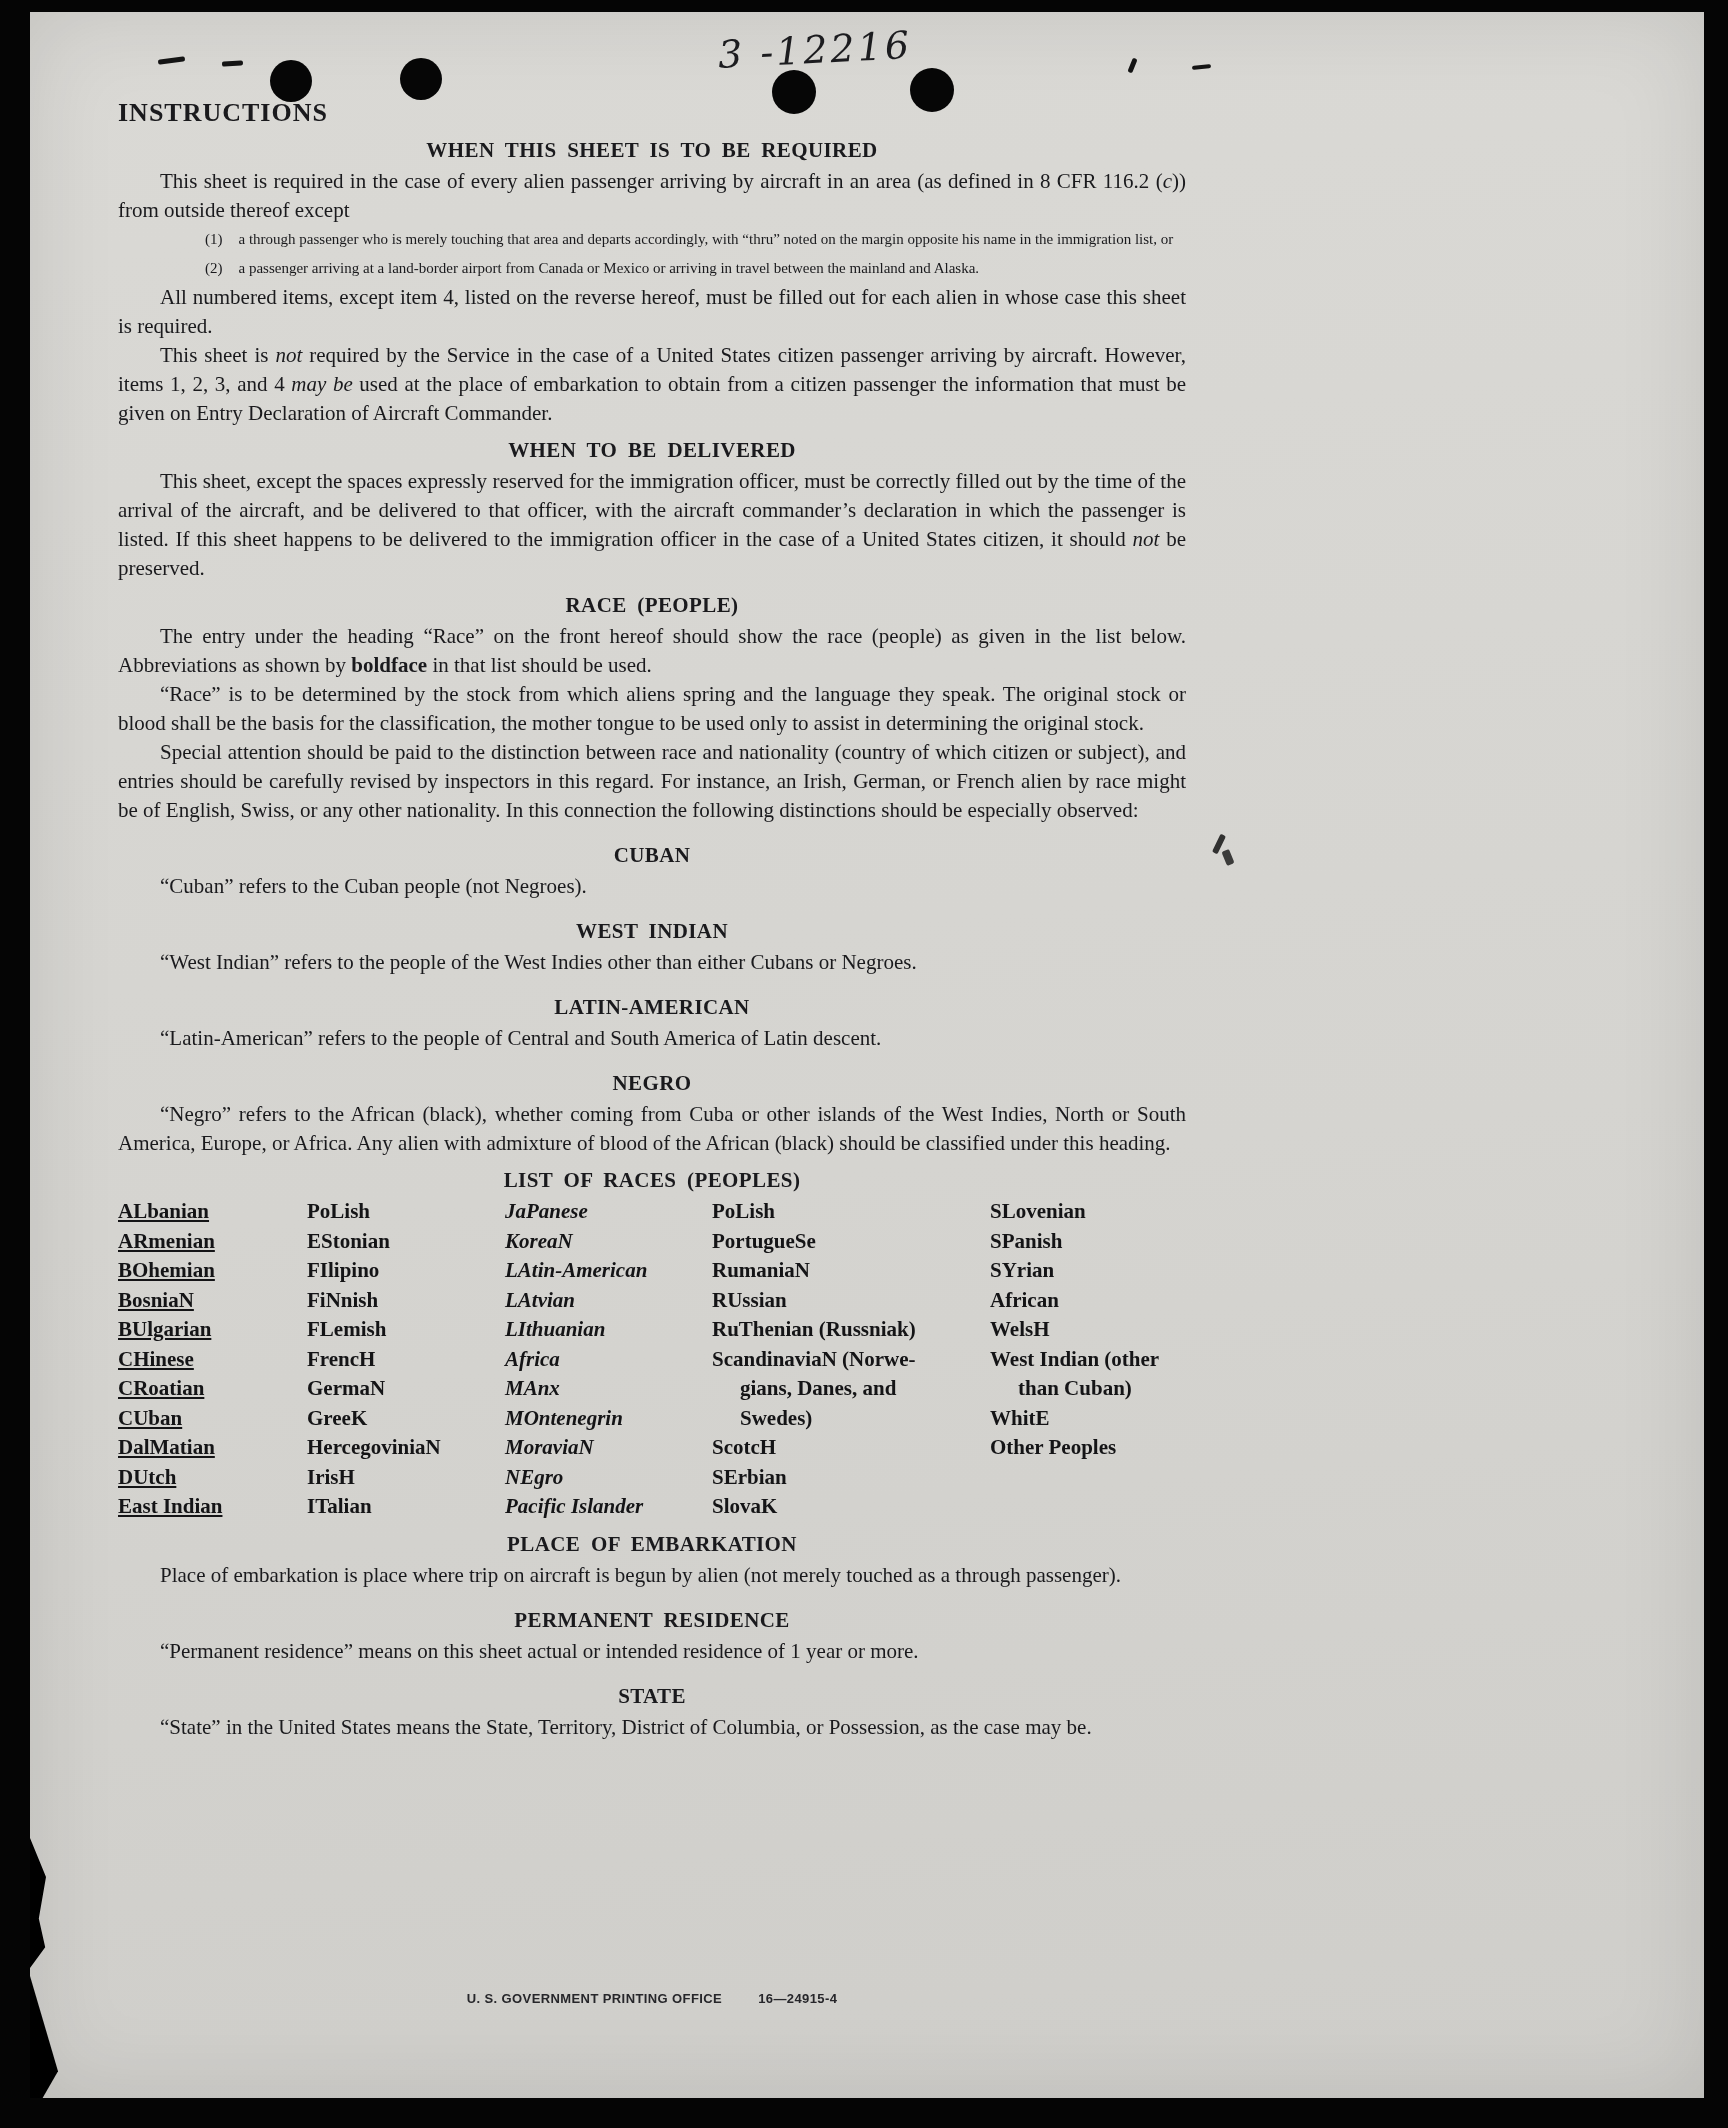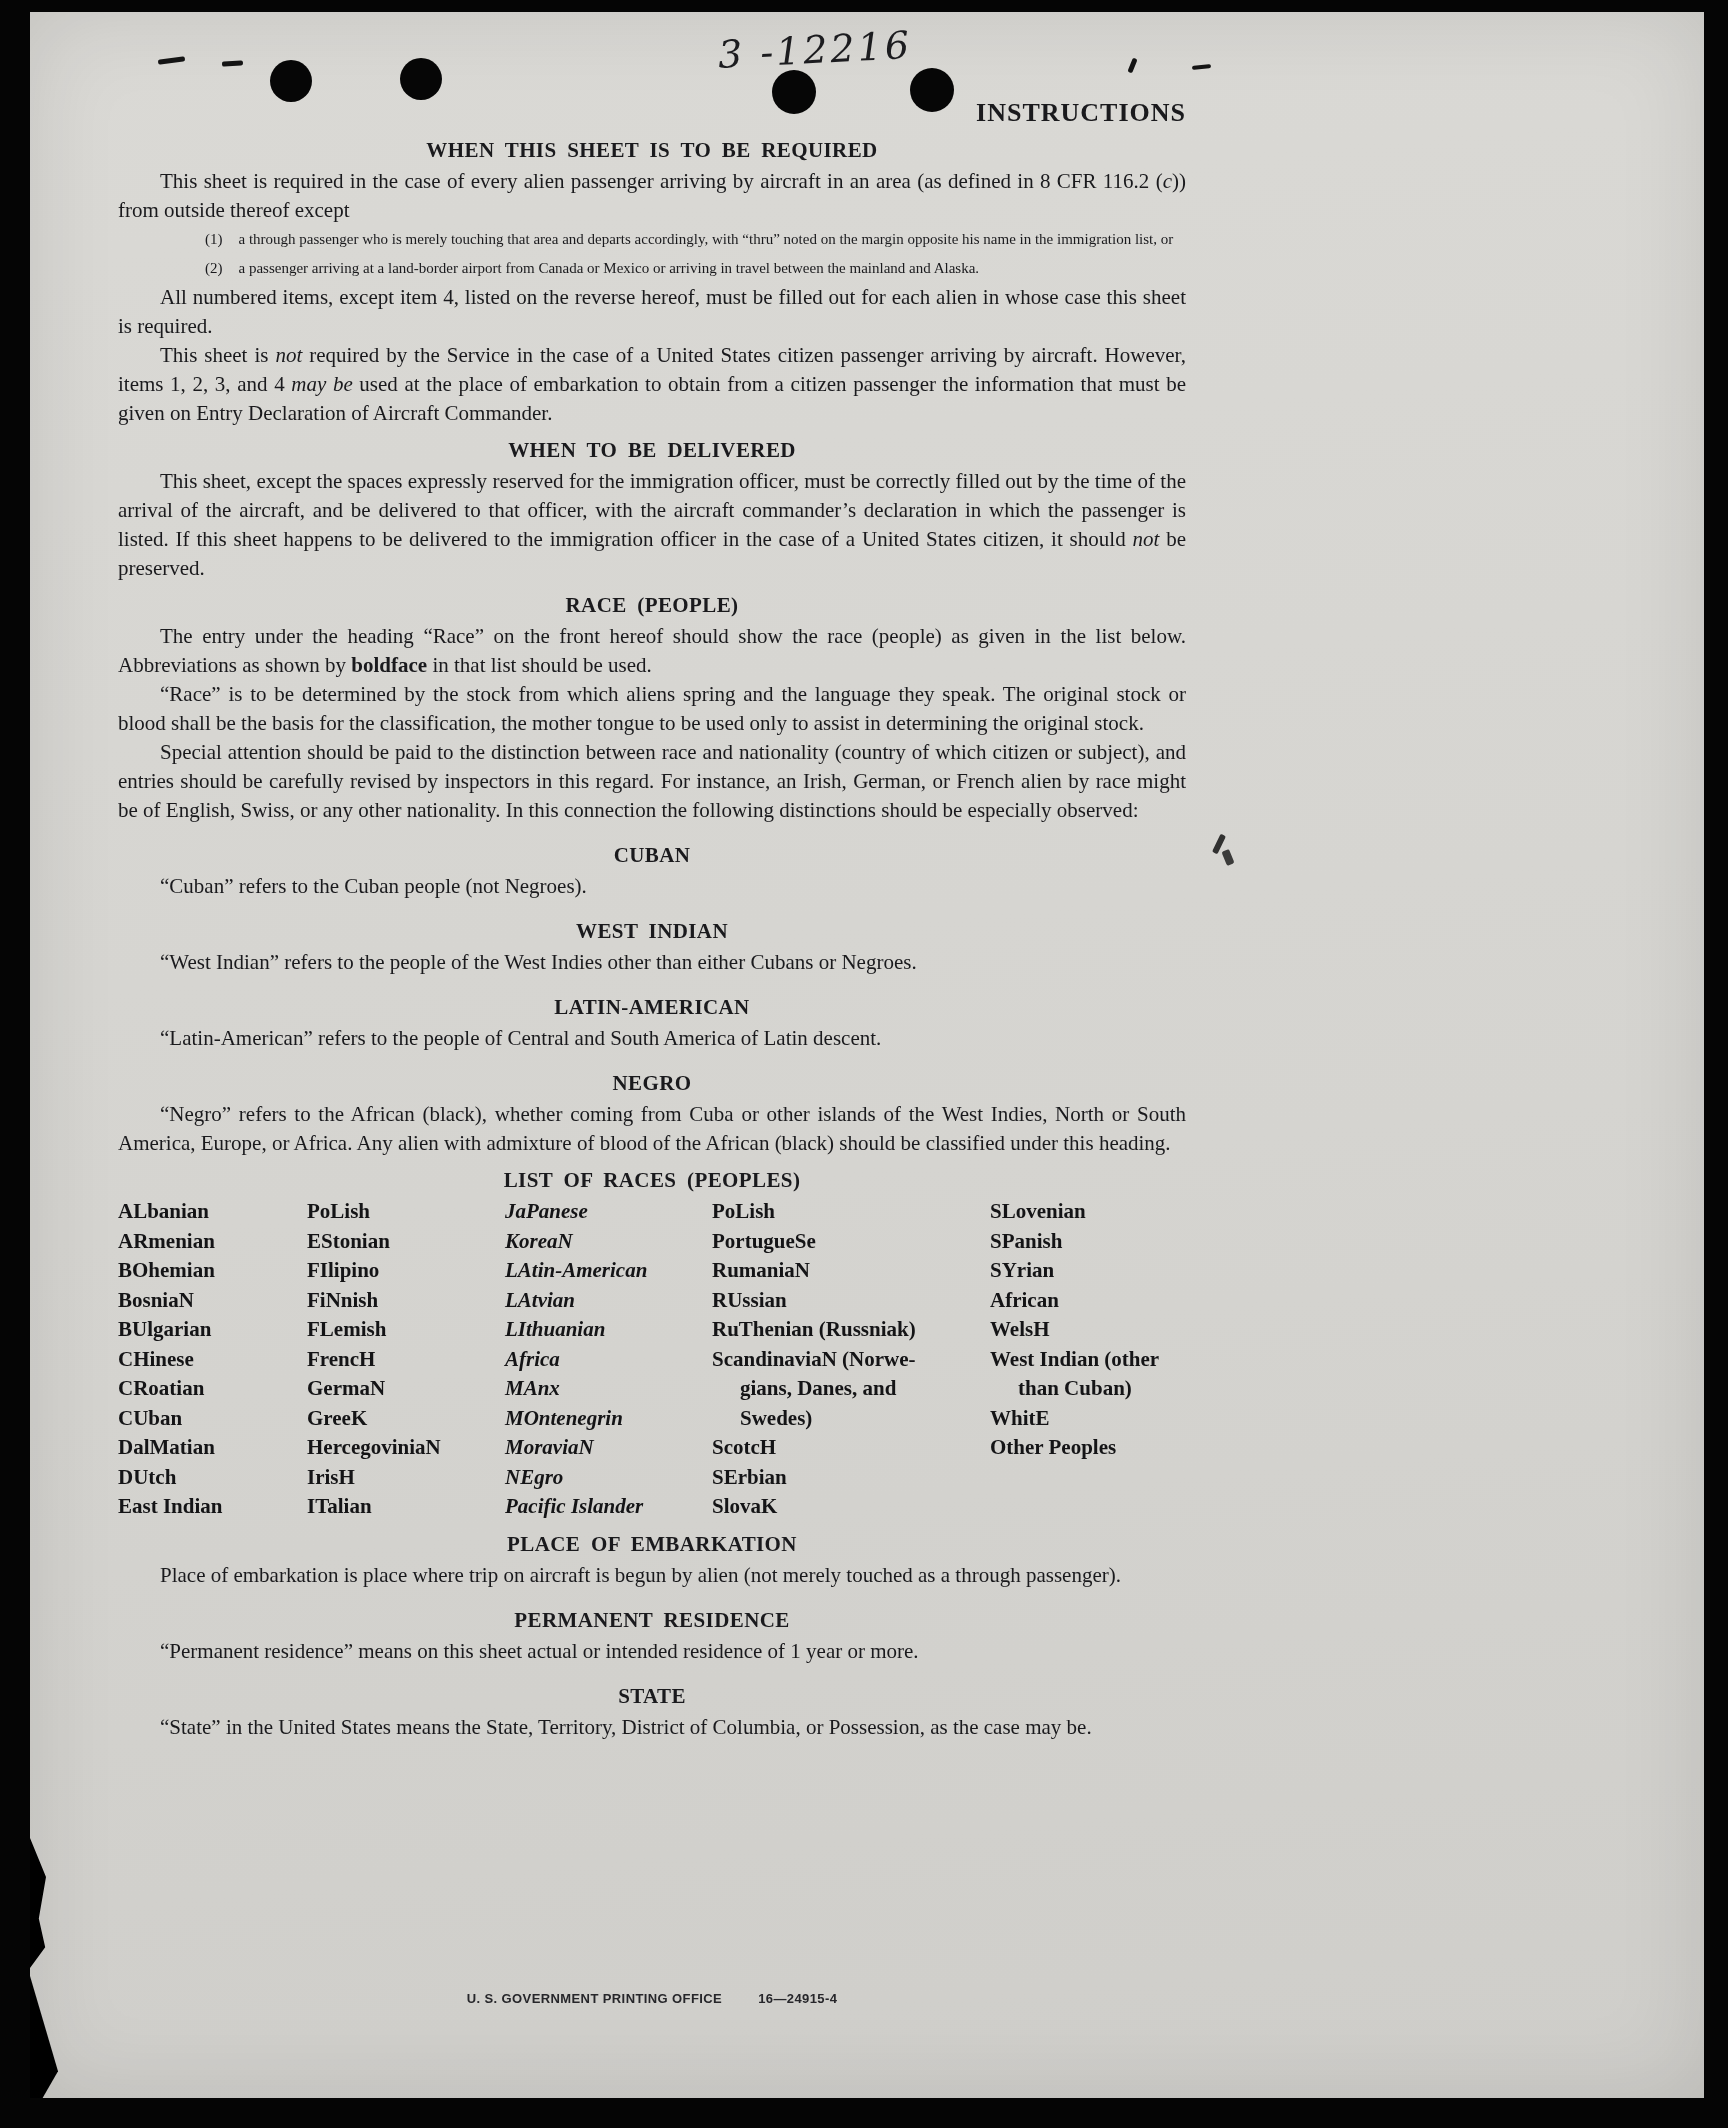--- a/index.html
+++ b/index.html
@@ -34,33 +34,33 @@
   .m6{left:1194px;top:838px;width:8px;height:15px;transform:rotate(-22deg);opacity:.8;}
   .edge-blob{
     position:absolute;left:0;top:1826px;width:16px;height:130px;background:#000;
     clip-path:polygon(0 0,100% 30%,55% 62%,95% 84%,0 100%);
   }
   .corner-blob{
     position:absolute;left:0;bottom:0;width:28px;height:122px;background:#000;
     clip-path:polygon(0 0,100% 78%,45% 100%,0 100%);
   }
   .content{position:absolute;left:88px;top:86px;width:1068px;color:#1a1a1d;}
-  .title{text-align:right;font-size:26px;font-weight:bold;letter-spacing:1px;line-height:30px;}
+  .title{text-align:left;font-size:26px;font-weight:bold;letter-spacing:1px;line-height:30px;}
   .sec-heading{
     text-align:center;font-size:21px;font-weight:bold;letter-spacing:.4px;word-spacing:5px;
     margin:9px 0 3px 0;line-height:27px;
   }
   .sp{margin-top:17px;}
   p.body{font-size:21px;line-height:29px;text-align:justify;text-indent:42px;margin:0;}
   em{font-style:italic;}
   strong{font-weight:bold;}
   .num-item{font-size:15px;line-height:29px;text-align:justify;padding-left:125px;text-indent:-38px;}
   .num{margin-right:16px;}
   .races{display:flex;margin-top:3px;font-weight:bold;font-size:21px;line-height:29.5px;color:#141416;}
-  .rc0{width:189px;}.rc1{width:198px;}.rc2{width:207px;font-style:italic;}.rc3{width:278px;}.rc4{flex:1;}
+  .rc0{width:189px;text-decoration:underline;}.rc1{width:198px;}.rc2{width:207px;font-style:italic;}.rc3{width:278px;}.rc4{flex:1;}
   .race-item{padding-left:28px;text-indent:-28px;white-space:pre-line;}
   .footer{
     position:absolute;left:88px;bottom:92px;width:1068px;text-align:center;
     font-family:"Liberation Sans","DejaVu Sans",sans-serif;
     font-size:13px;font-weight:bold;color:#26262a;letter-spacing:.4px;
   }
   .fnum{margin-left:36px;}
 </style>
 </head>
 <body>

